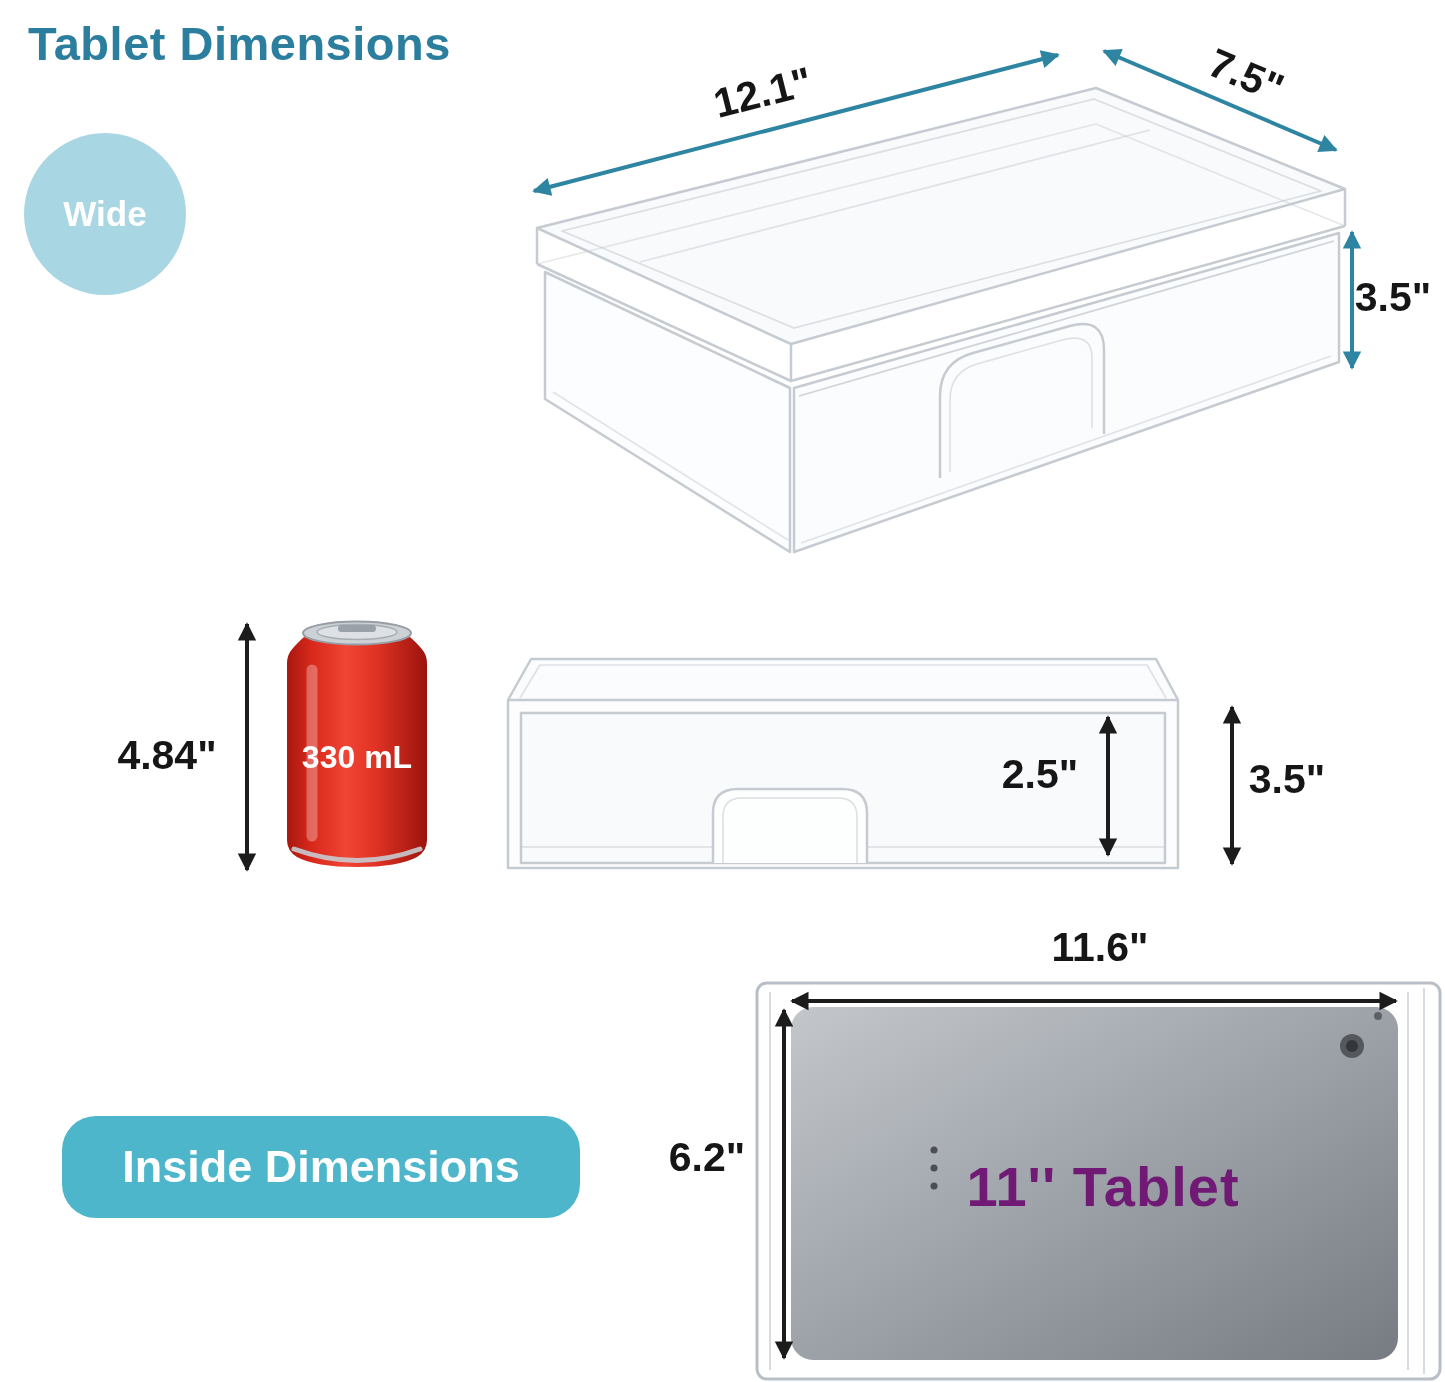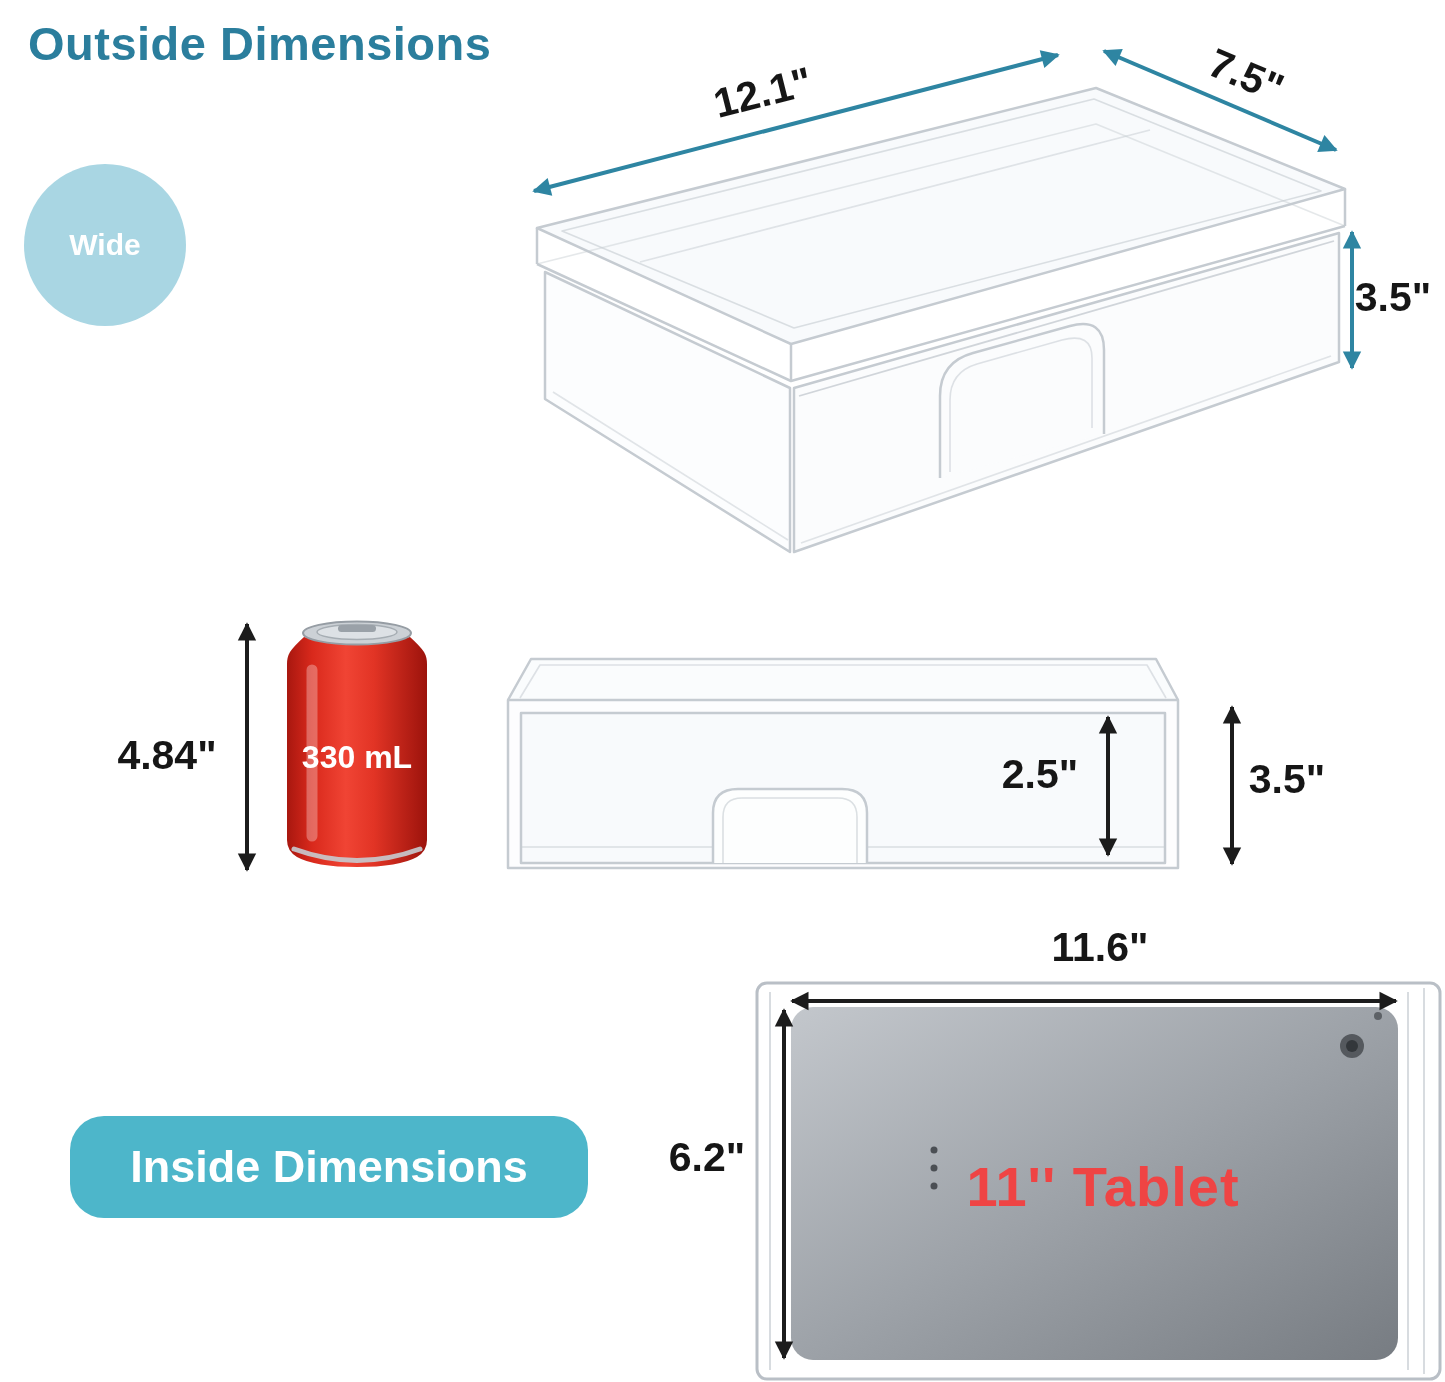--- a/index.html
+++ b/index.html
@@ -6,42 +6,42 @@
   .stage{
     position:relative;width:1445px;height:1382px;background:#ffffff;overflow:hidden;
     font-family:"Liberation Sans","DejaVu Sans",sans-serif;
   }
   .art{position:absolute;left:0;top:0;width:1445px;height:1382px;}
   .heading{
     position:absolute;left:28px;top:16px;font-size:47px;font-weight:800;
     color:#2b7e9d;letter-spacing:.5px;white-space:nowrap;
   }
   .wide-badge{
-    position:absolute;left:24px;top:164px;width:162px;height:162px;border-radius:50%;
+    position:absolute;left:24px;top:133px;width:162px;height:162px;border-radius:50%;
     background:#a9d6e3;display:flex;align-items:center;justify-content:center;
-    color:#ffffff;font-size:30px;font-weight:700;
+    color:#ffffff;font-size:35px;font-weight:700;
   }
   .pill{
     position:absolute;left:62px;top:1116px;width:518px;height:102px;border-radius:34px;
     background:#4db6ca;display:flex;align-items:center;justify-content:center;
-    color:#ffffff;font-size:45px;font-weight:800;white-space:nowrap;margin-left:8px;
+    color:#ffffff;font-size:45px;font-weight:800;white-space:nowrap;
   }
   .dim{
     position:absolute;transform:translate(-50%,-50%);font-weight:700;font-size:41px;
     color:#161616;white-space:nowrap;
   }
   .dim.rot-a{transform:translate(-50%,-50%) rotate(-14deg);}
   .dim.rot-b{transform:translate(-50%,-50%) rotate(23deg);}
   .can-vol{
     position:absolute;left:357px;top:757px;transform:translate(-50%,-50%);
     color:#ffffff;font-size:32px;font-weight:800;white-space:nowrap;
   }
   .tablet-label{
     position:absolute;left:1103px;top:1186px;transform:translate(-50%,-50%);
-    color:#ef4444;font-size:56px;font-weight:700;letter-spacing:1px;white-space:nowrap;
+    color:#701a75;font-size:56px;font-weight:700;letter-spacing:1px;white-space:nowrap;
   }
 </style>
 </head>
 <body>
 
 <div class="stage">
 
   <svg class="art" viewBox="0 0 1445 1382" aria-hidden="true">
     <defs>
       <marker id="ahT" viewBox="0 0 12 12" refX="10" refY="6" markerWidth="5.5" markerHeight="5.5" orient="auto-start-reverse">
@@ -119,21 +119,21 @@
       <line x1="1104" y1="51" x2="1336" y2="150" stroke="#2e85a2" stroke-width="4" marker-start="url(#ahT)" marker-end="url(#ahT)"></line>
       <line x1="1352" y1="232" x2="1352" y2="368" stroke="#2e85a2" stroke-width="4" marker-start="url(#ahT)" marker-end="url(#ahT)"></line>
       <line x1="247" y1="624" x2="247" y2="870" stroke="#1c1c1c" stroke-width="4" marker-start="url(#ahB)" marker-end="url(#ahB)"></line>
       <line x1="1108" y1="717" x2="1108" y2="855" stroke="#1c1c1c" stroke-width="4" marker-start="url(#ahB)" marker-end="url(#ahB)"></line>
       <line x1="1232" y1="707" x2="1232" y2="864" stroke="#1c1c1c" stroke-width="4" marker-start="url(#ahB)" marker-end="url(#ahB)"></line>
       <line x1="792" y1="1001" x2="1396" y2="1001" stroke="#1c1c1c" stroke-width="4" marker-start="url(#ahB)" marker-end="url(#ahB)"></line>
       <line x1="784" y1="1010" x2="784" y2="1358" stroke="#1c1c1c" stroke-width="4" marker-start="url(#ahB)" marker-end="url(#ahB)"></line>
     </g>
   </svg>
 
-  <div class="heading">Outside Dimensions</div>
+  <div class="heading">Tablet Dimensions</div>
 
   <div class="wide-badge">
     <span>Wide</span>
   </div>
 
   <div class="dim rot-a" style="left:763px;top:93px">12.1"</div>
   <div class="dim rot-b" style="left:1246px;top:76px">7.5"</div>
   <div class="dim" style="left:1393px;top:297px">3.5"</div>
 
   <div class="dim" style="left:167px;top:755px">4.84"</div>

